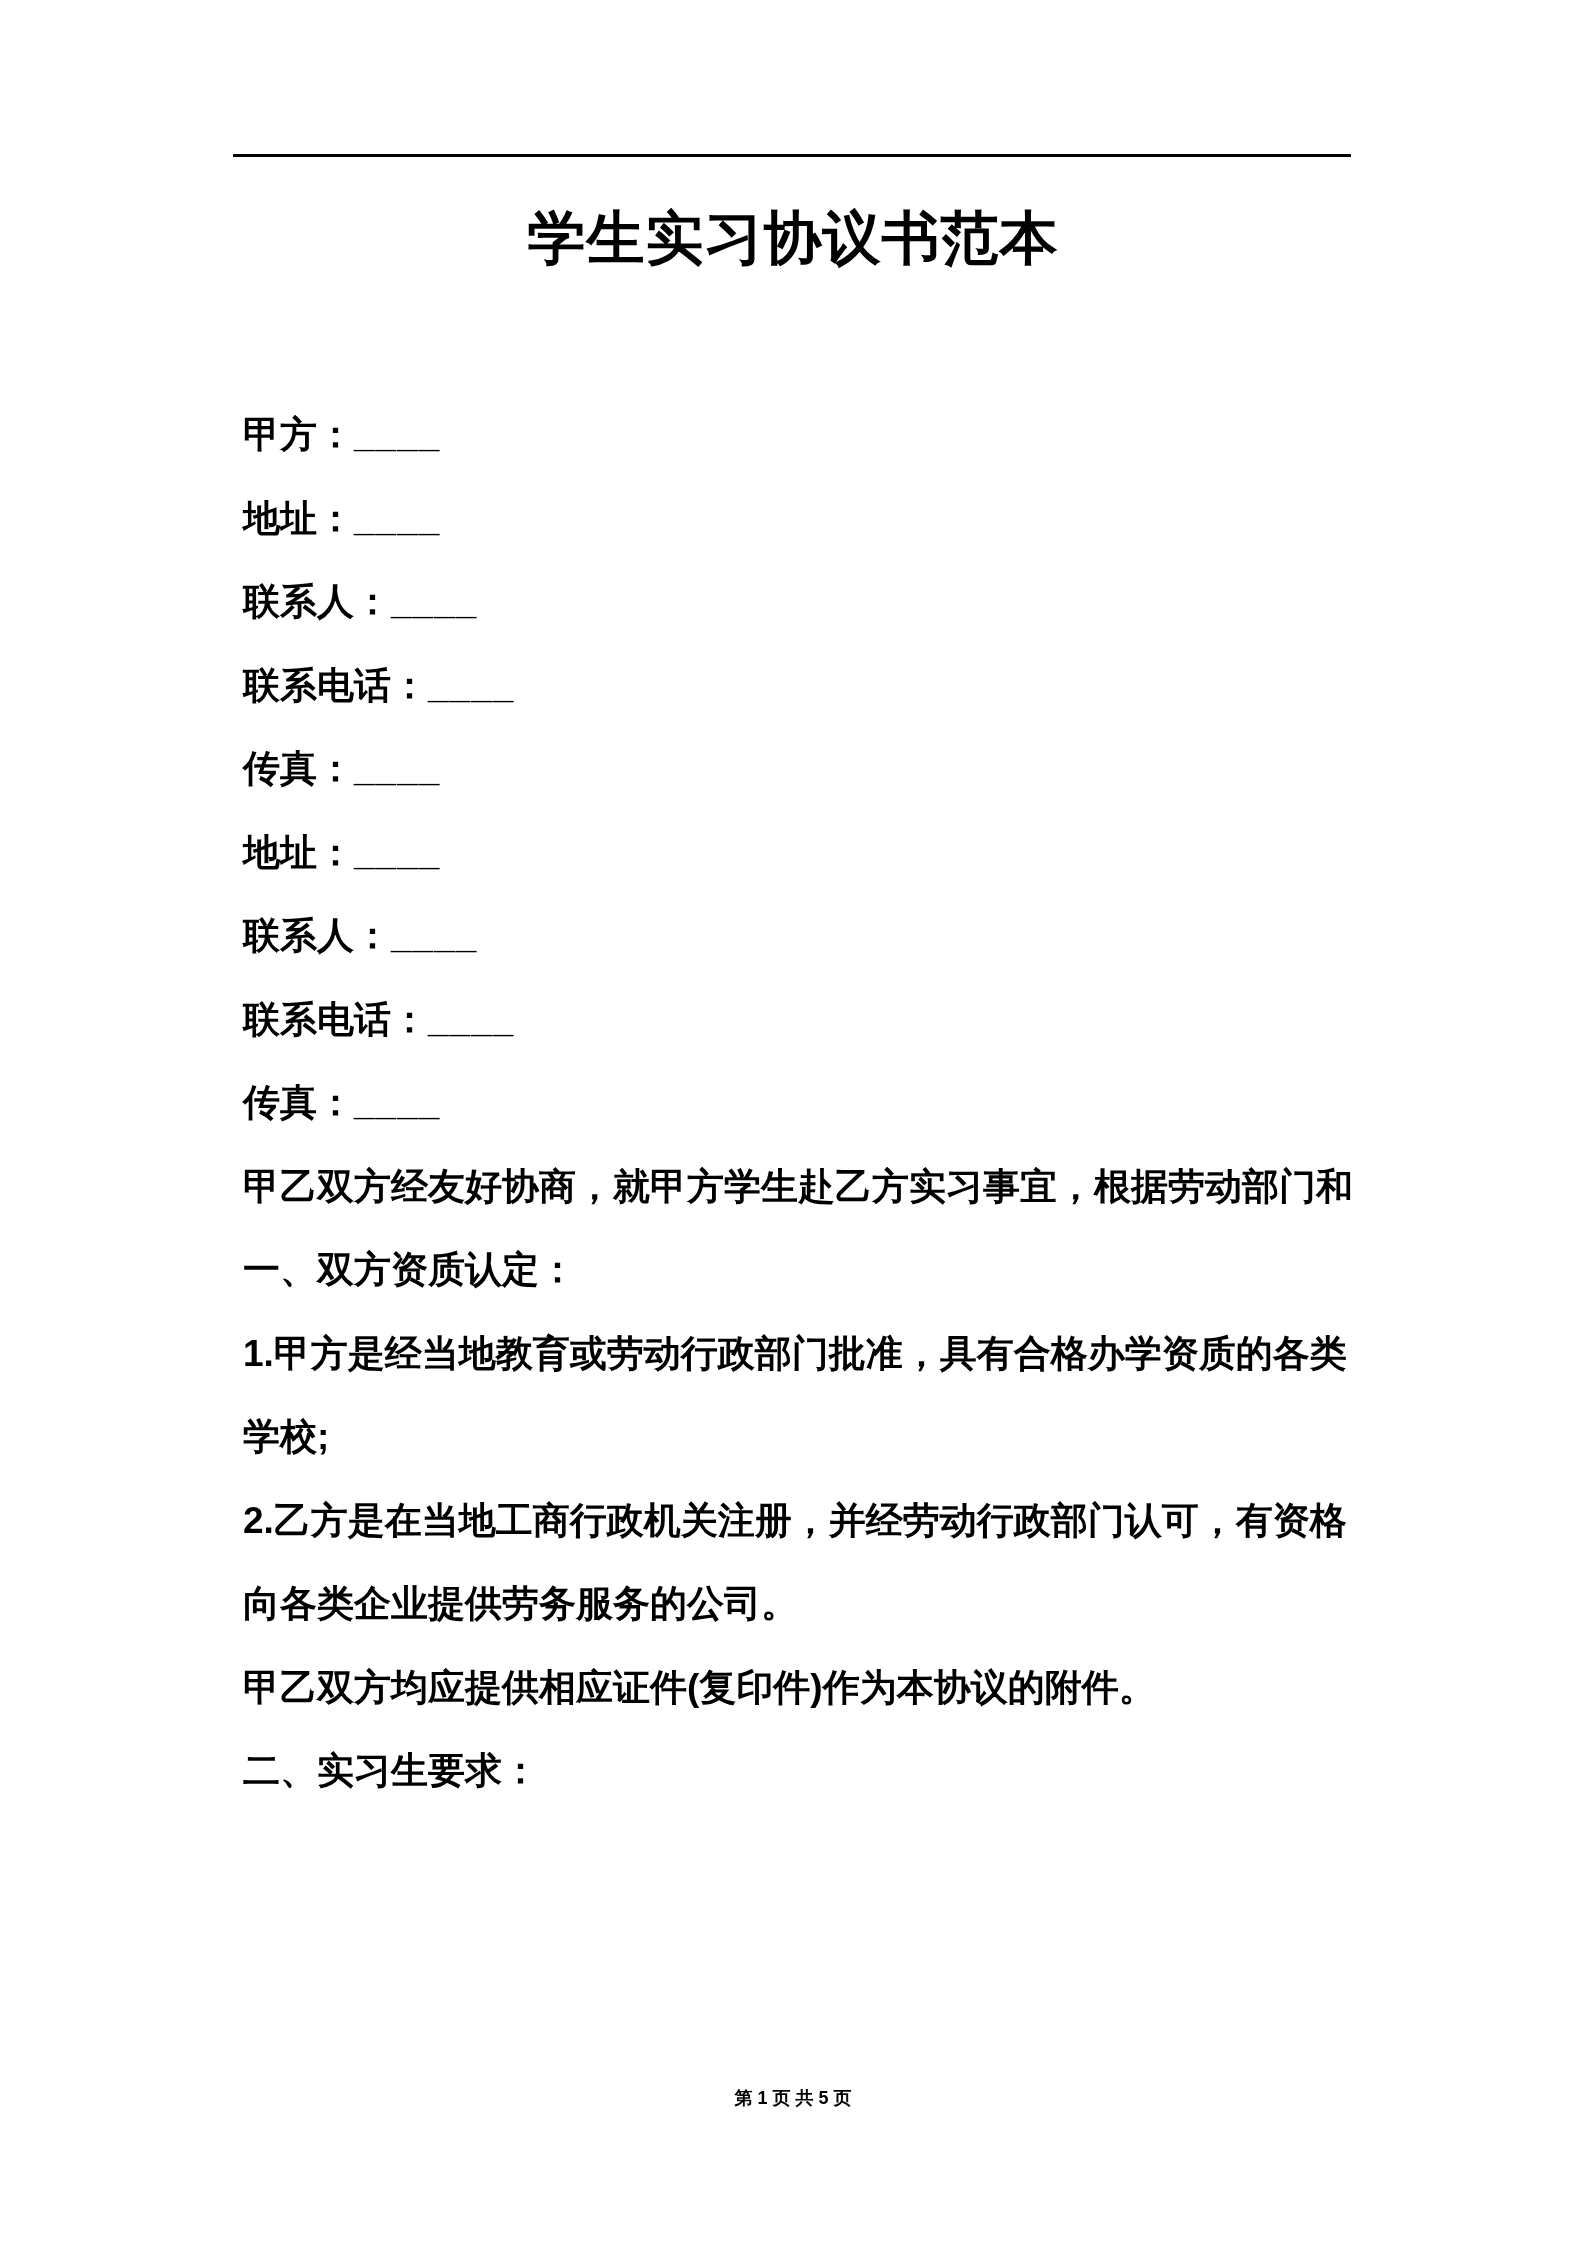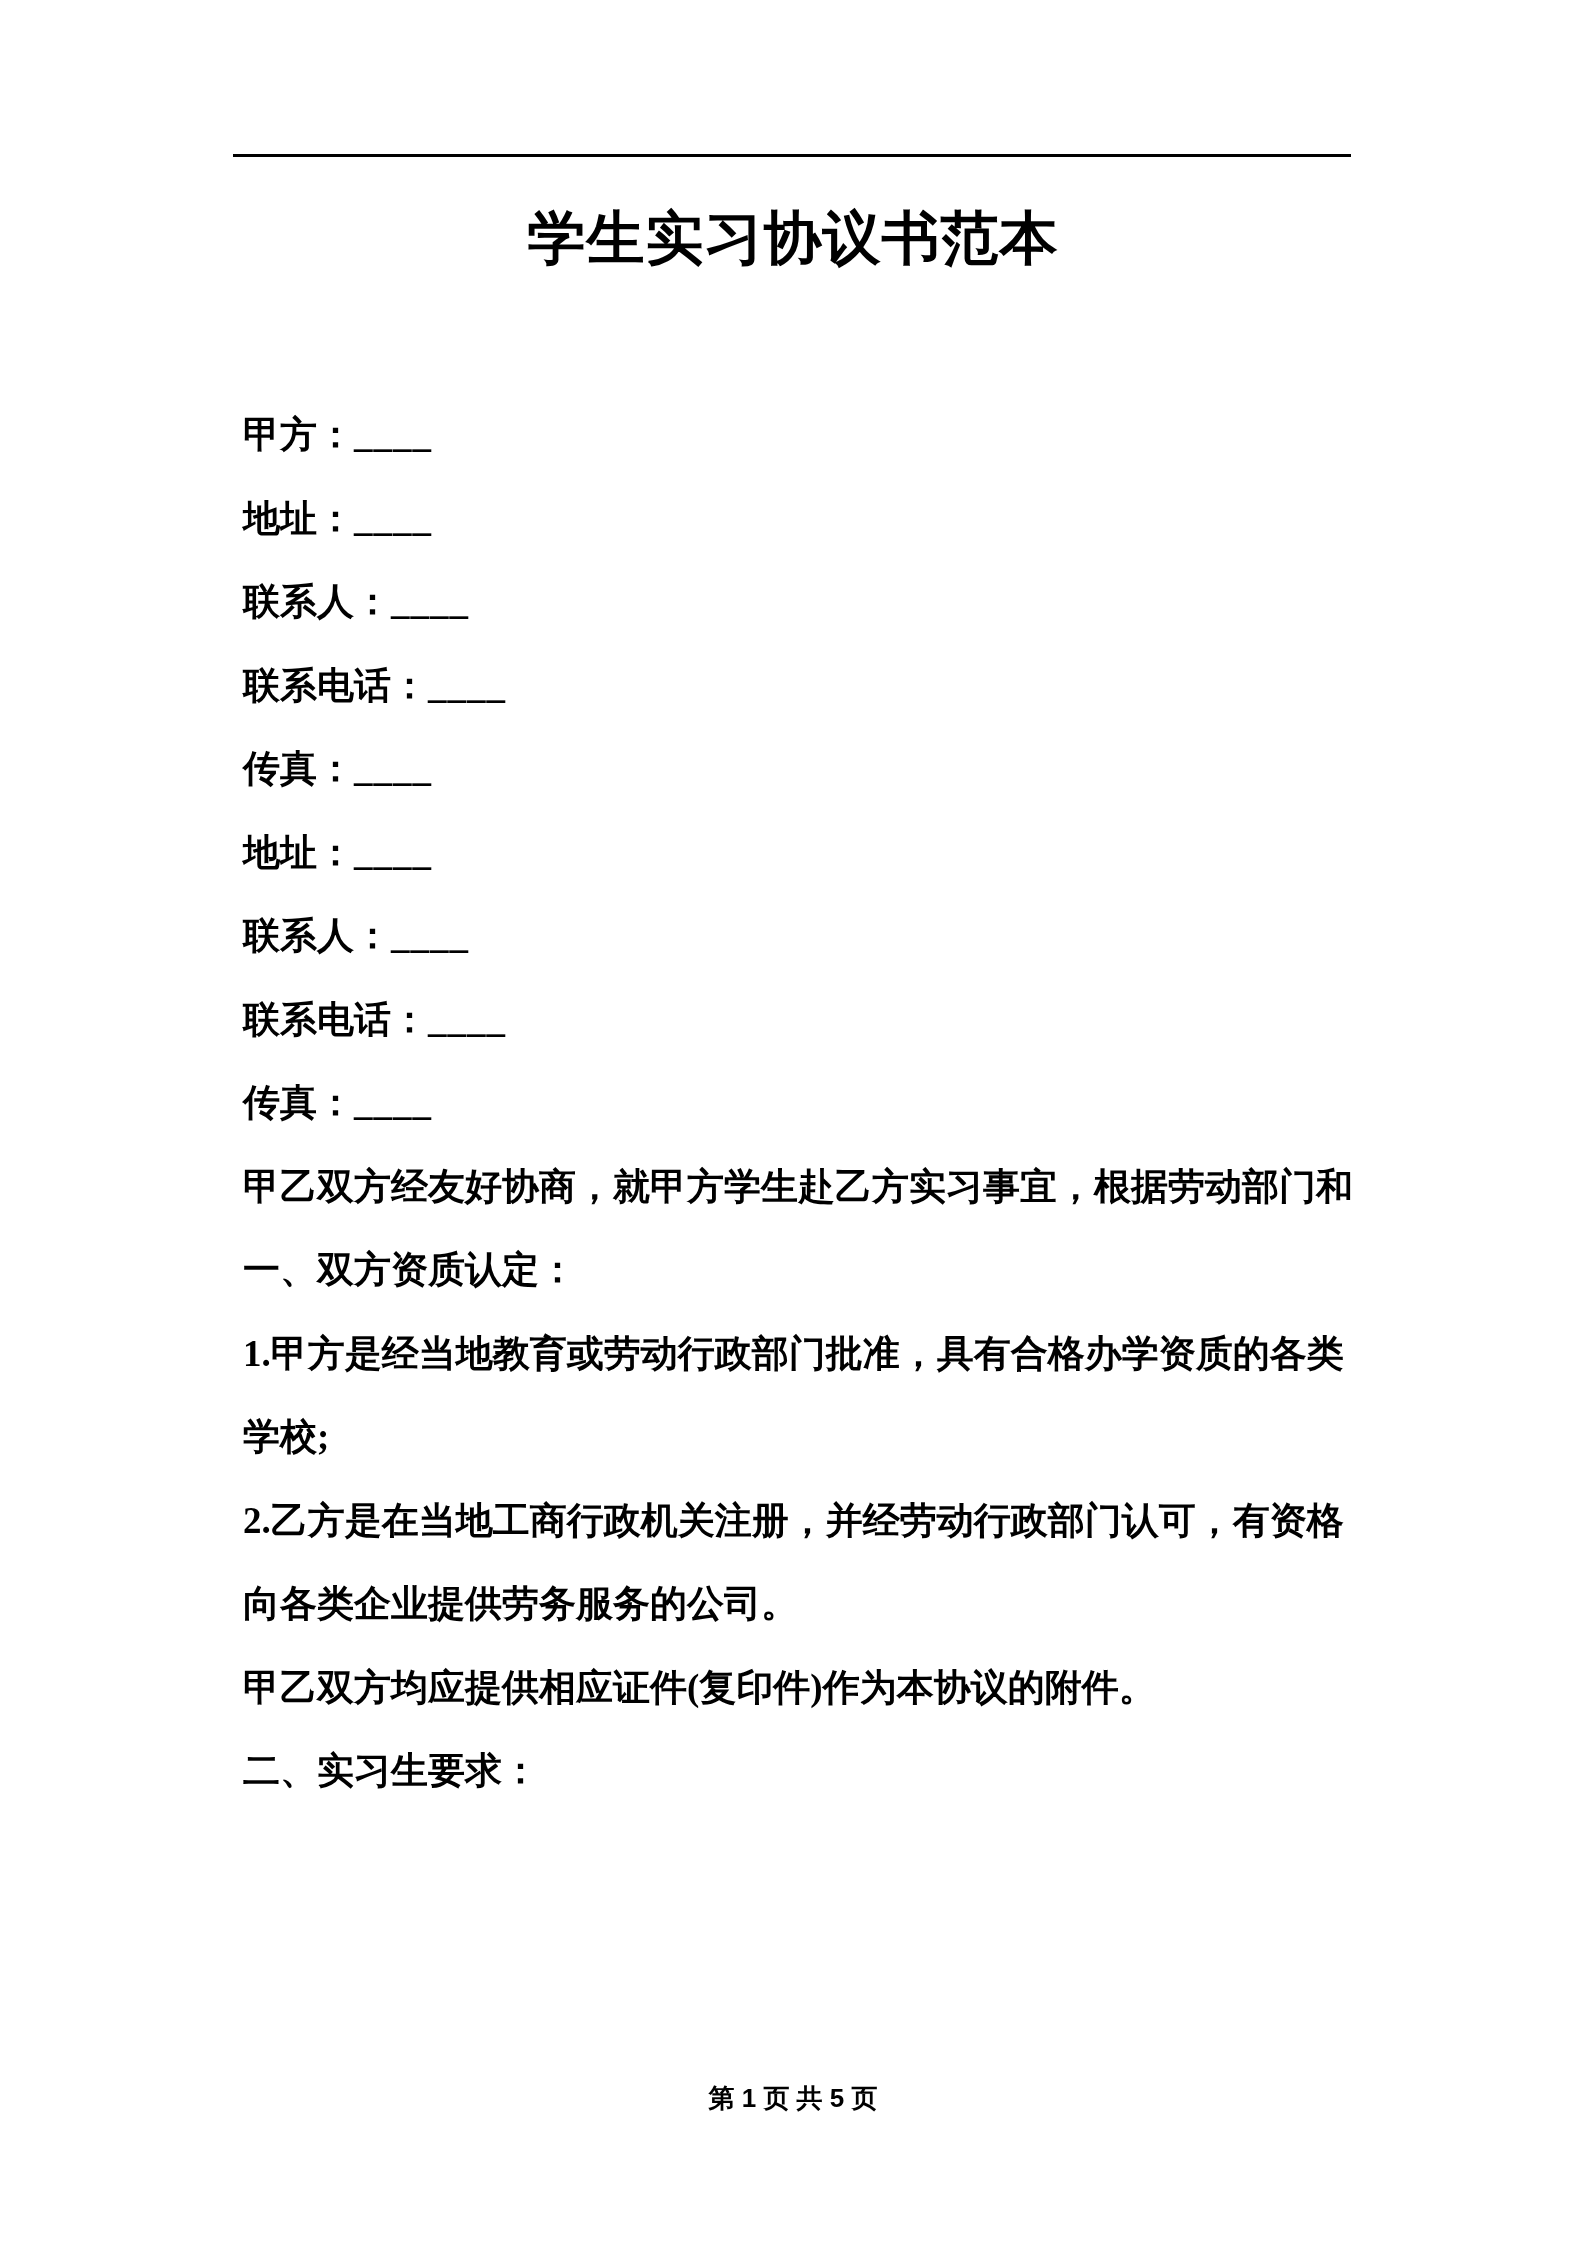--- a/index.html
+++ b/index.html
@@ -41,32 +41,31 @@
     left: 243px;
     top: 393px;
     width: 1115px;
     font-size: 37px;
     line-height: 83.5px;
     color: #000000;
     white-space: nowrap;
   }
   .line {
     height: 83.5px;
-    font-family: Liberation Serif, serif;
   }
   .blank {
     letter-spacing: 1px;
   }
   .page-footer {
     position: absolute;
     left: 0;
     top: 2078px;
     width: 1586px;
     text-align: center;
-    font-size: 26px;
+    font-size: 18px;
     line-height: 40px;
     color: #000000;
   }
 </style>
 </head>
 <body>
 
 <div class="page">
 
   <div class="header-rule"></div>

